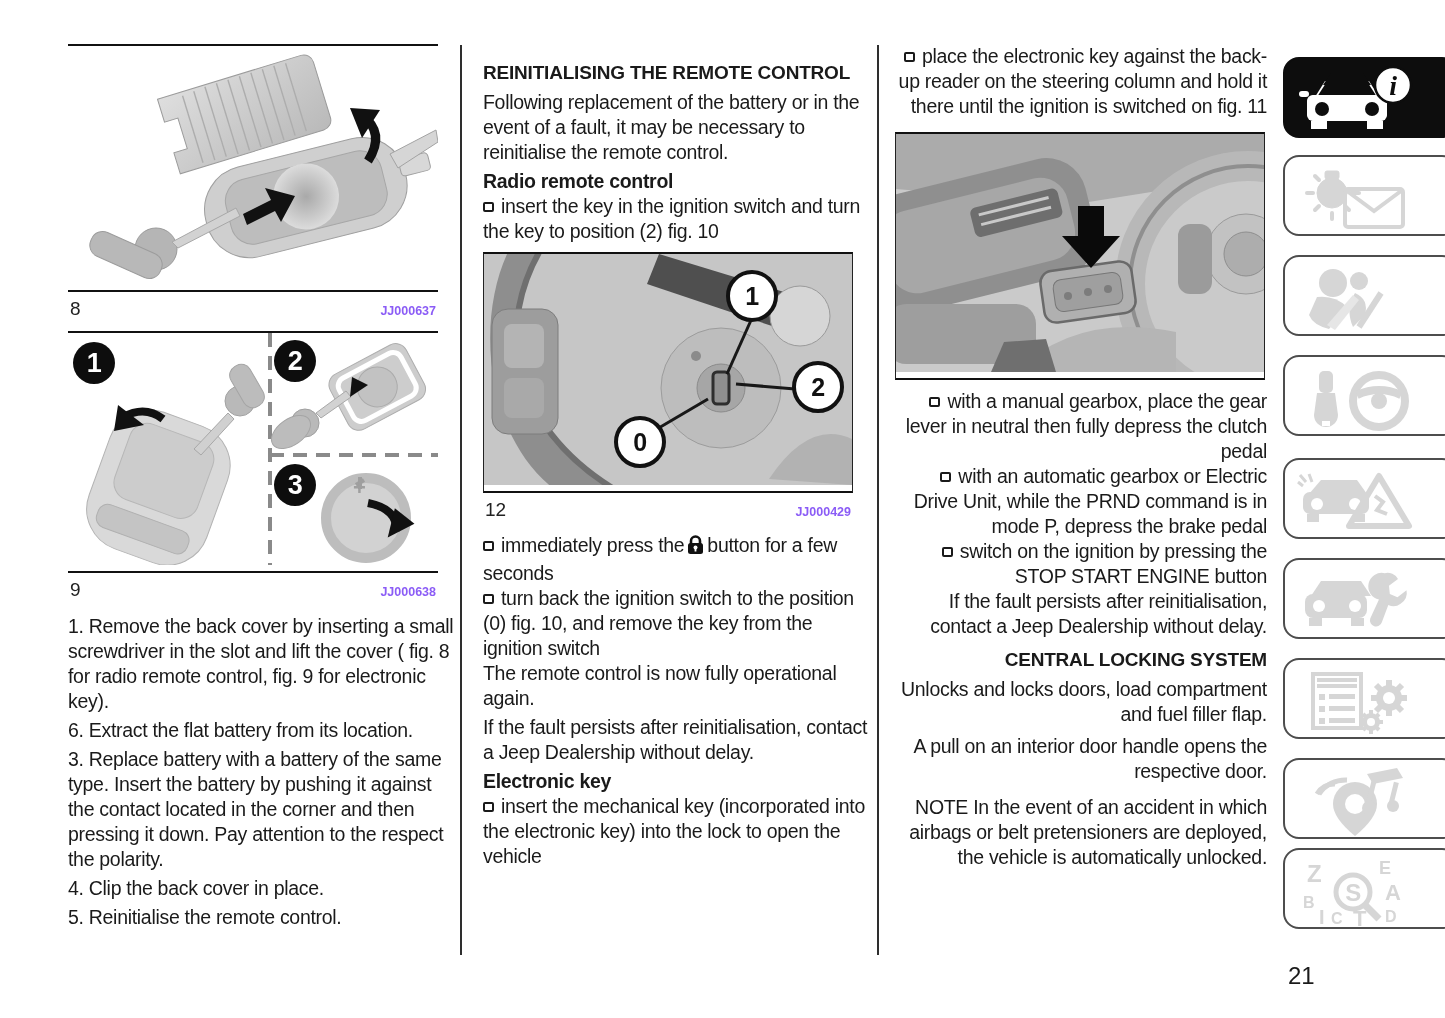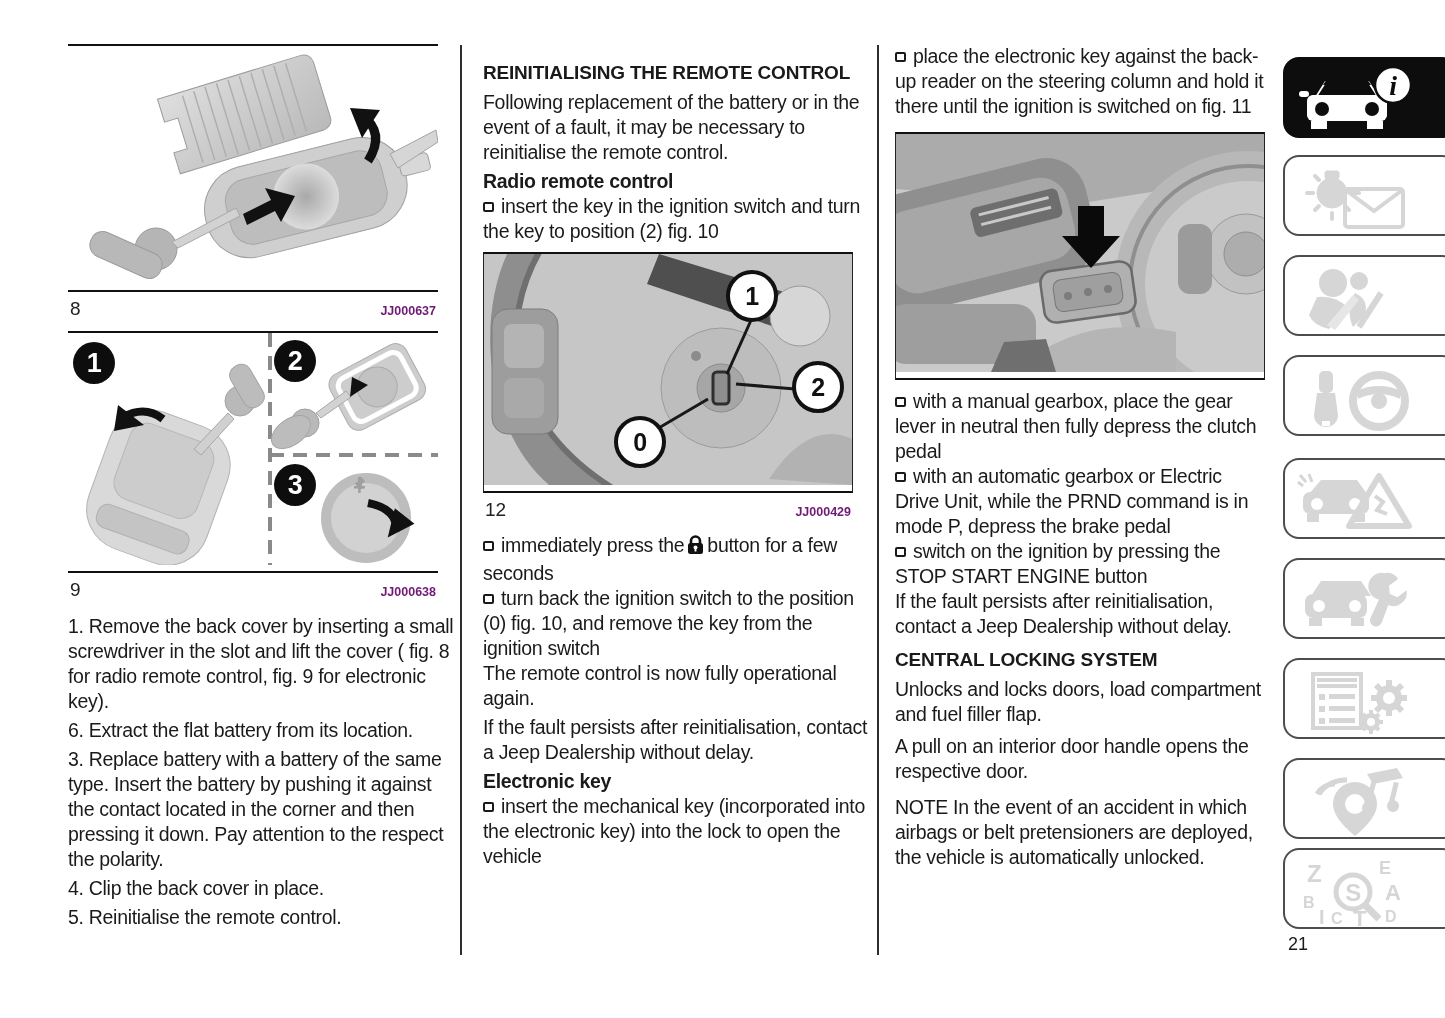--- a/index.html
+++ b/index.html
@@ -6,21 +6,21 @@
   html,body { background:#e8e8e8; }
   .page {
     position: relative; width: 1445px; height: 1018px;
     background: #ffffff; overflow: hidden;
     font-family: "Liberation Sans", sans-serif;
     color: #1a1a1a; font-size: 19.5px; line-height: 25px; letter-spacing: -0.3px;
   }
   .col { position: absolute; top: 44px; }
   .col-left   { left: 68px;  width: 392px; }
   .col-mid    { left: 483px; width: 393px; }
-  .col-right  { left: 895px; width: 372px; }
+  .col-right  { left: 895px; width: 372px; text-align: right; }
   .vdiv { position: absolute; top: 45px; width: 2px; height: 910px; background: #2e2e2e; }
   .vdiv-1 { left: 460px; }
   .vdiv-2 { left: 877px; }
 
   h1 { font-size: 19px; line-height: 26px; font-weight: bold; letter-spacing: -0.2px; margin: 16px 0 4px; }
   h2 { font-size: 19.5px; line-height: 25px; font-weight: bold; margin: 3px 0 0; }
   p  { margin: 0 0 4px; }
   .tight { margin-bottom: 0; }
 
   .blt {
@@ -28,32 +28,32 @@
     border: 2.5px solid #1a1a1a; border-radius: 2px;
     margin-right: 7px; position: relative; top: -1px;
   }
   .lock-ic { display:inline-block; vertical-align:-3px; margin: 0 3px; }
 
   .fig { width: 100%; }
   .fig-img { border-top: 2.5px solid #111; border-bottom: 2px solid #111; background:#fff; }
   .fig-img.photo { border: 1px solid #222; border-top: 2.5px solid #111; border-bottom: 2.5px solid #111; }
   .fig-cap { display: flex; justify-content: space-between; align-items: baseline; padding: 4px 2px 0 2px; height: 30px; }
   .fig-num  { font-size: 19px; letter-spacing: 0; color:#222; }
-  .fig-code { font-size: 12.5px; font-weight: bold; letter-spacing: 0; color:#701a75; }
+  .fig-code { font-size: 12.5px; font-weight: bold; letter-spacing: 0; color:#8b5cf6; }
 
   
   .tab {
     position: absolute; left: 1283px; width: 175px; height: 81px;
     border: 2.5px solid #4d4d4d; border-radius: 16px;
     background: #ffffff;
   }
   .tab.active { background: #0d0d0d; border-color: #0d0d0d; }
   .tab svg { position:absolute; left: 12px; top: 6px; }
 
-  .pageno { position: absolute; left: 1288px; top: 932px; font-size: 18px; letter-spacing: 0; text-align: right; }
+  .pageno { position: absolute; left: 1288px; top: 963px; font-size: 24px; letter-spacing: 0; text-align: right; }
 </style>
 </head>
 <body>
 
 <div class="page">
 
   <div class="vdiv vdiv-1"></div>
   <div class="vdiv vdiv-2"></div>
 
   <div class="col col-left">

